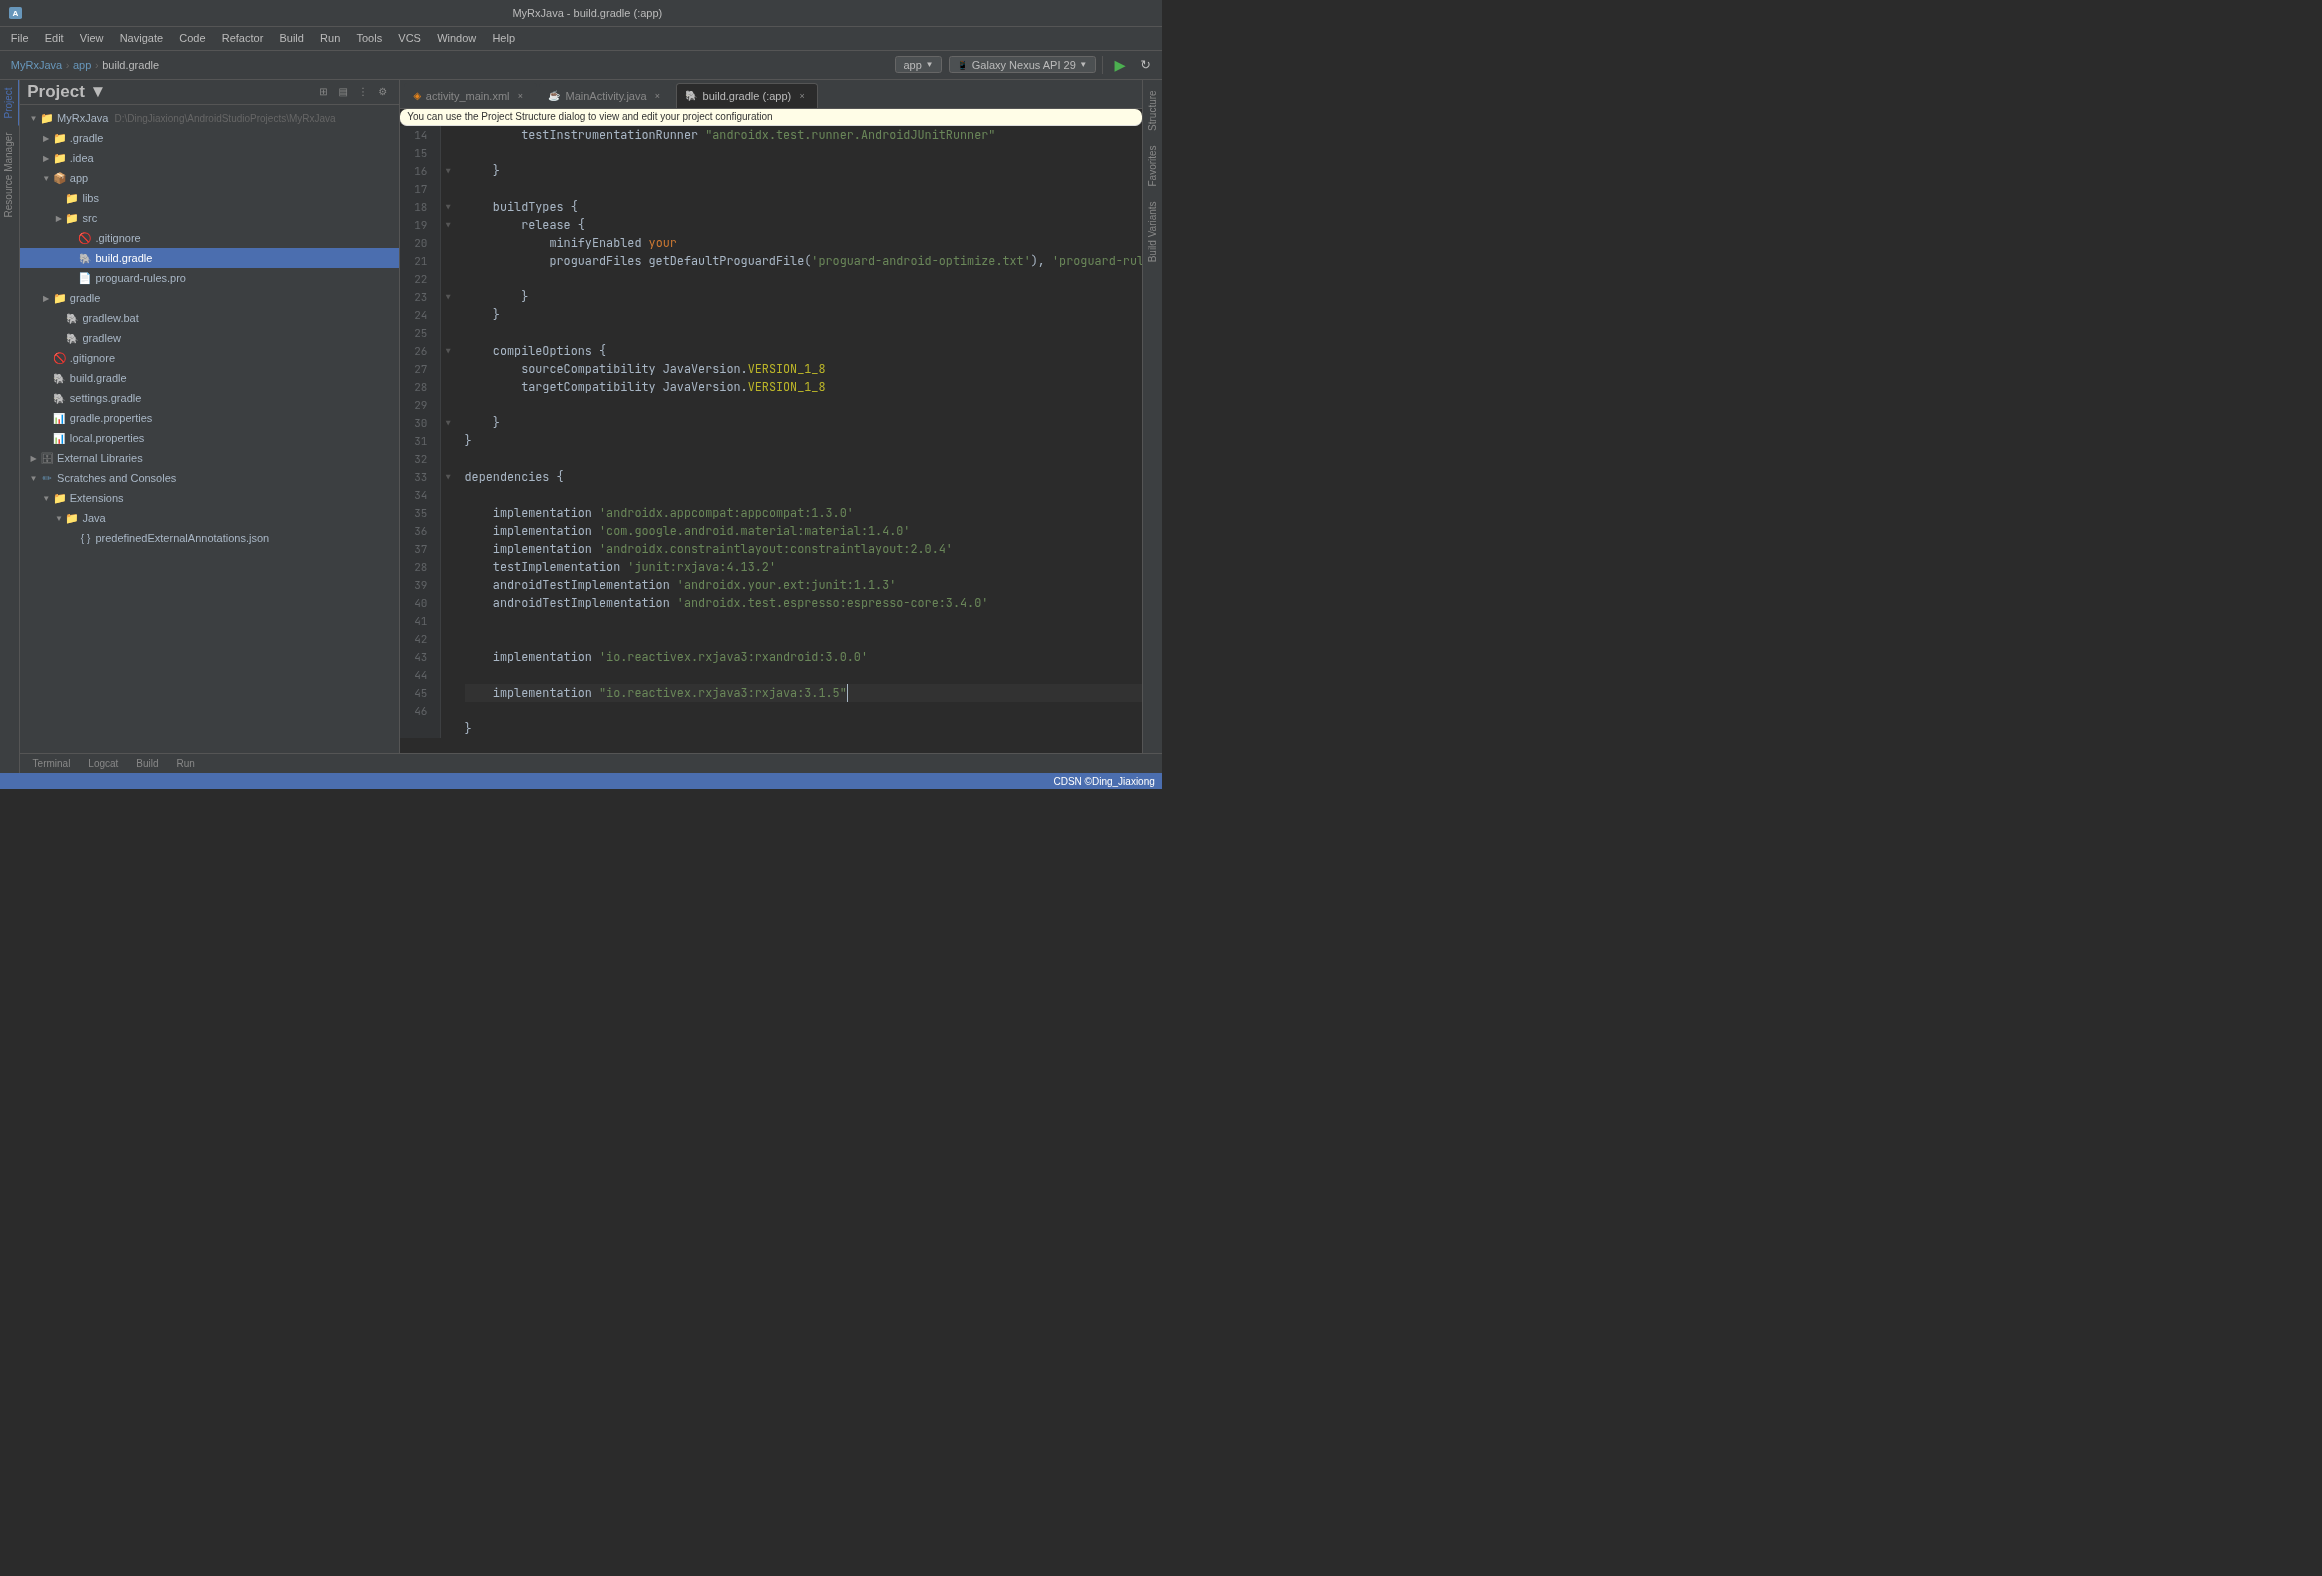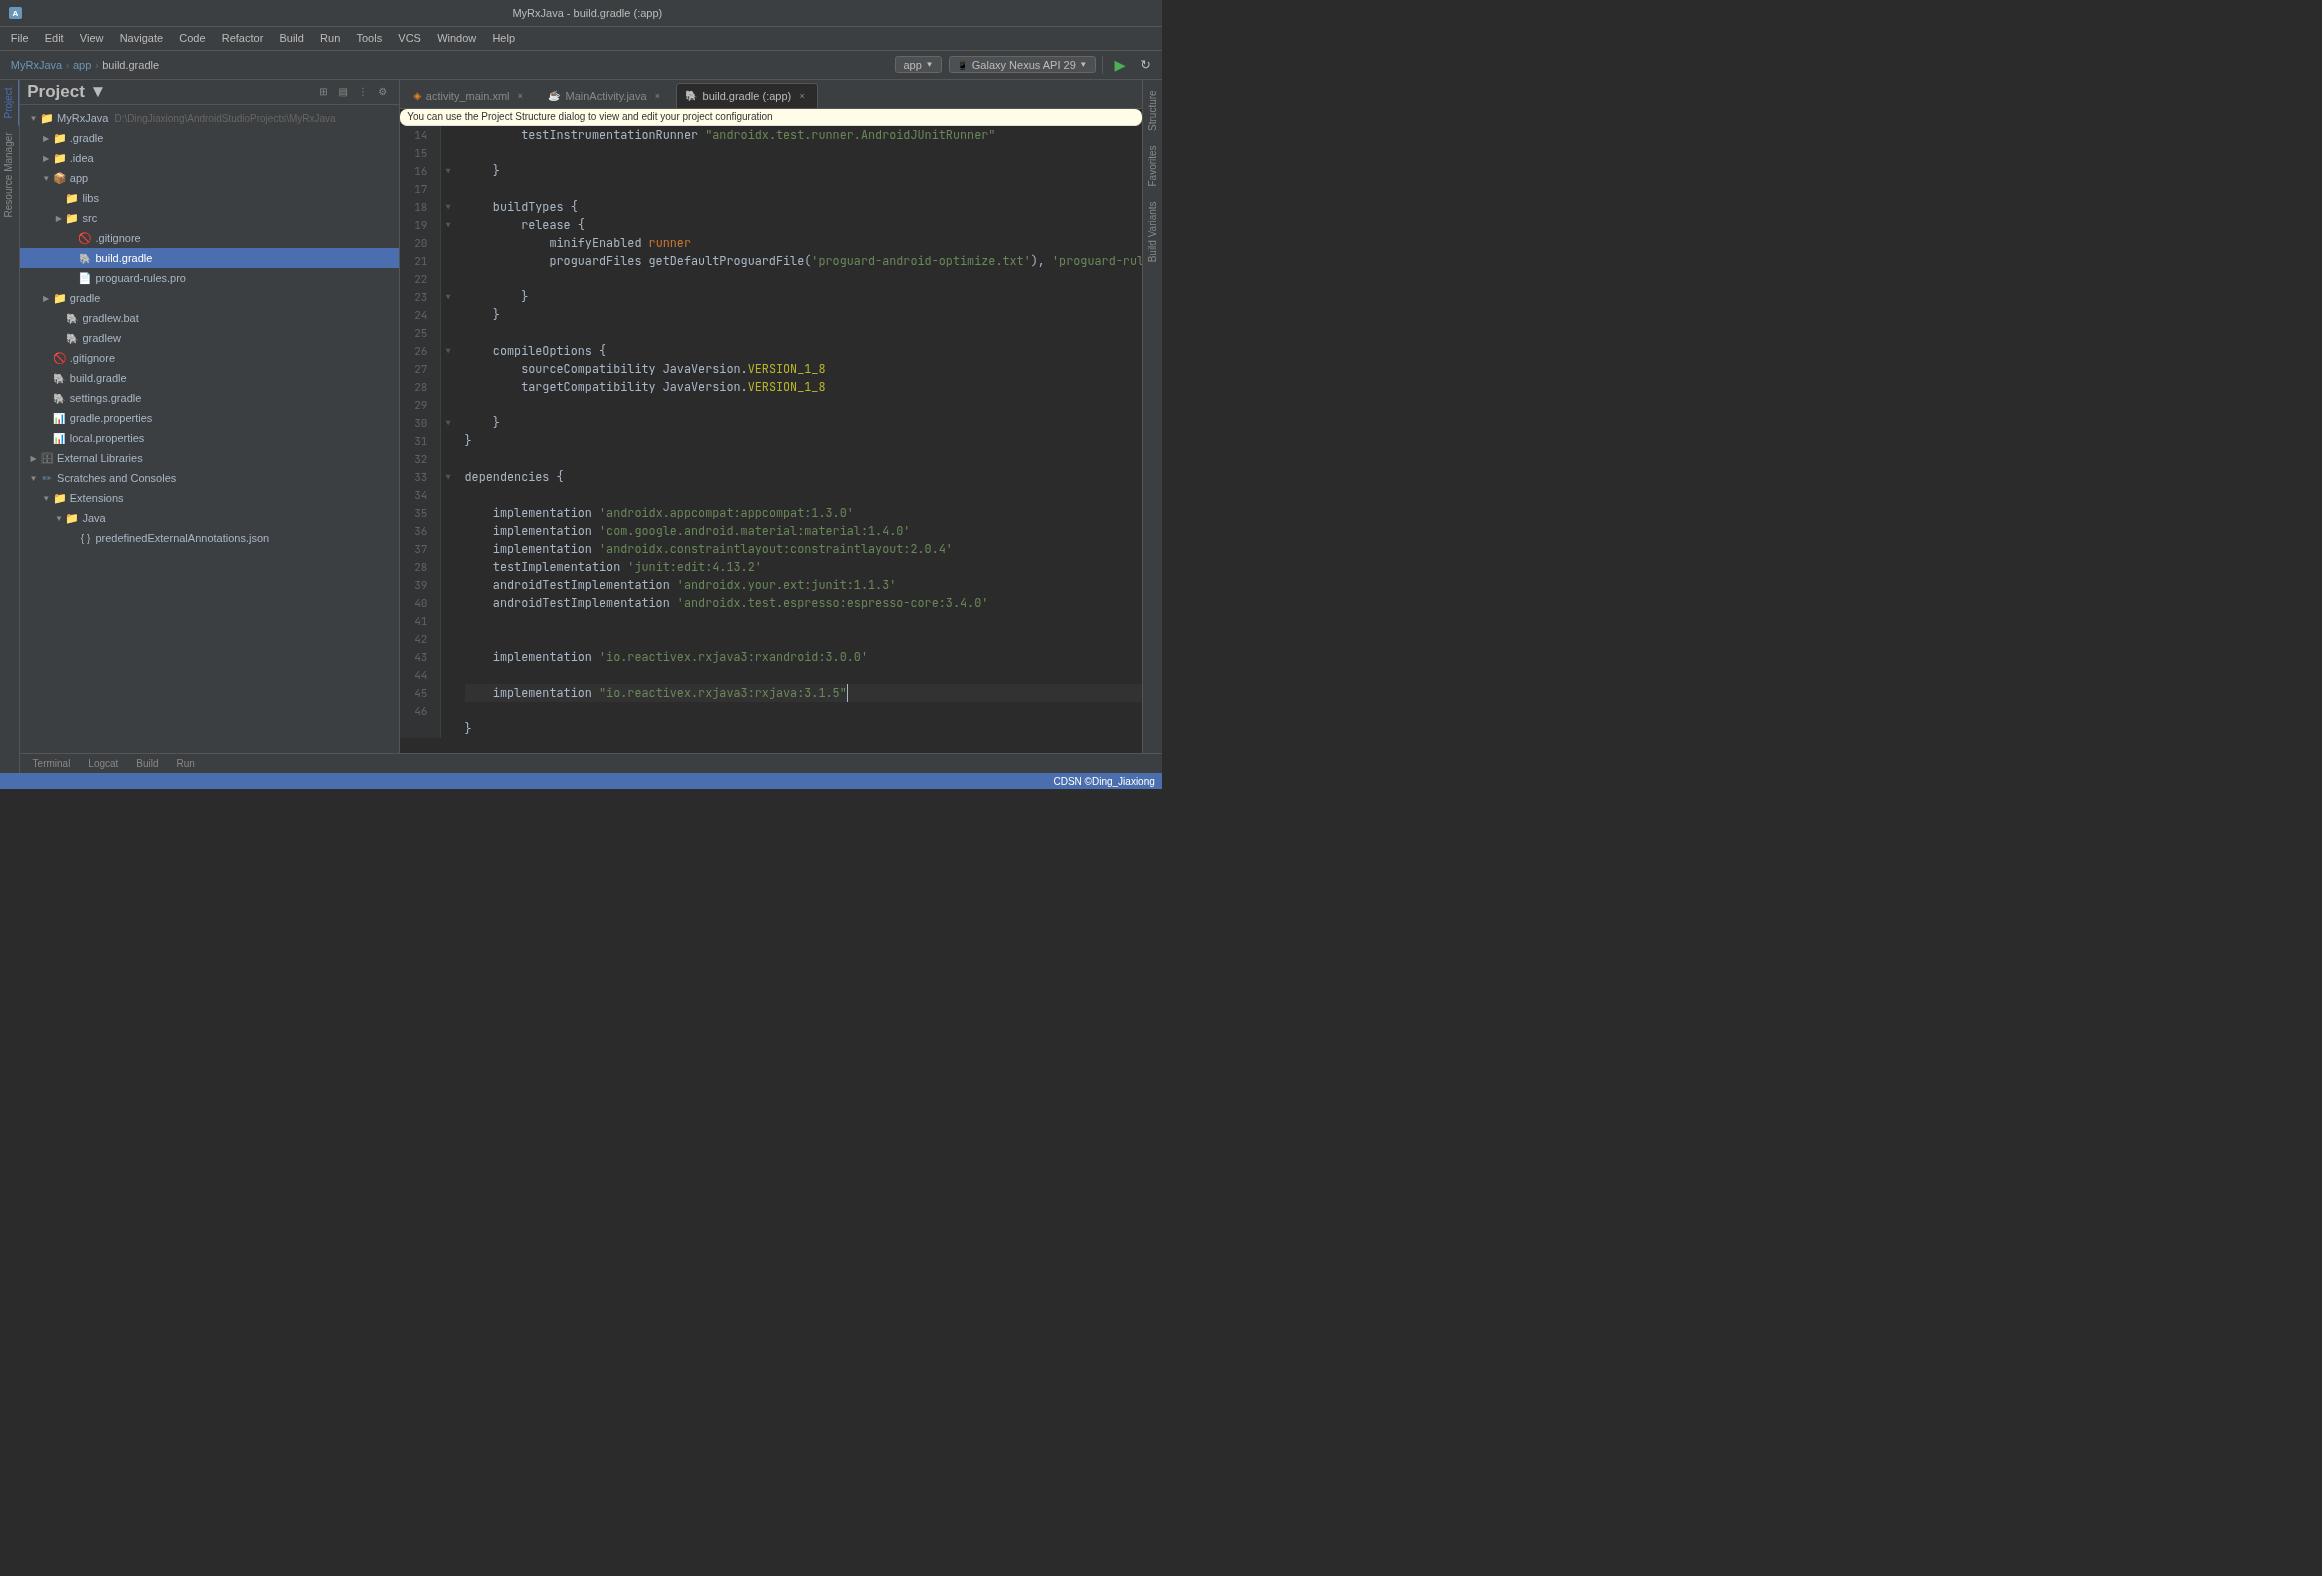--- a/index.html
+++ b/index.html
@@ -723,21 +723,21 @@
 
               <div class="code-line">
                 <span class="plain">    buildTypes {</span>
               </div>
 
               <div class="code-line">
                 <span class="plain">        release {</span>
               </div>
 
               <div class="code-line">
-                <span class="plain">            minifyEnabled </span><span class="bool">runner</span>
+                <span class="plain">            minifyEnabled </span><span class="bool">your</span>
               </div>
 
               <div class="code-line">
                 <span class="plain">            proguardFiles getDefaultProguardFile(</span><span class="str">'proguard-android-optimize.txt'</span><span class="plain">), </span><span class="str">'proguard-rules.p</span>
               </div>
 
               <div class="code-line"></div>
 
               <div class="code-line">
                 <span class="plain">        }</span>
@@ -785,21 +785,21 @@
 
               <div class="code-line">
                 <span class="plain">    implementation </span><span class="str">'com.google.android.material:material:1.4.0'</span>
               </div>
 
               <div class="code-line">
                 <span class="plain">    implementation </span><span class="str">'androidx.constraintlayout:constraintlayout:2.0.4'</span>
               </div>
 
               <div class="code-line">
-                <span class="plain">    testImplementation </span><span class="str">'junit:edit:4.13.2'</span>
+                <span class="plain">    testImplementation </span><span class="str">'junit:rxjava:4.13.2'</span>
               </div>
 
               <div class="code-line">
                 <span class="plain">    androidTestImplementation </span><span class="str">'androidx.your.ext:junit:1.1.3'</span>
               </div>
 
               <div class="code-line">
                 <span class="plain">    androidTestImplementation </span><span class="str">'androidx.test.espresso:espresso-core:3.4.0'</span>
               </div>
 

